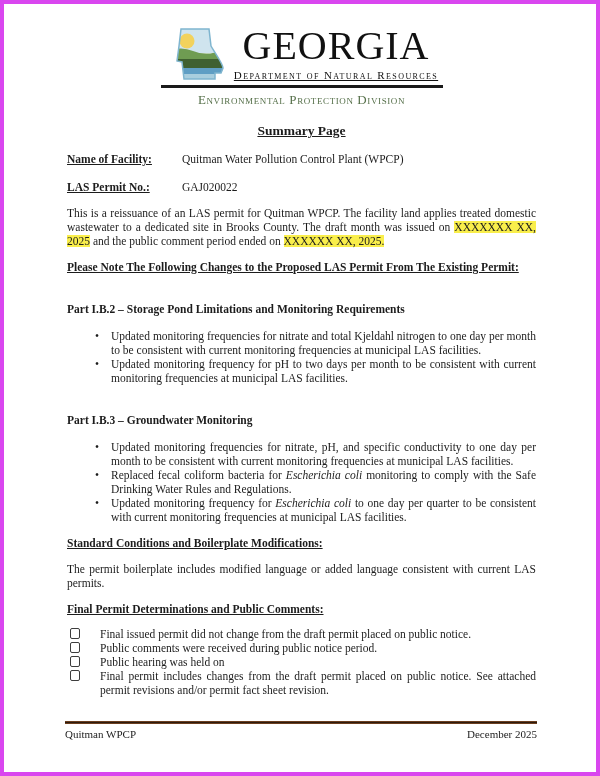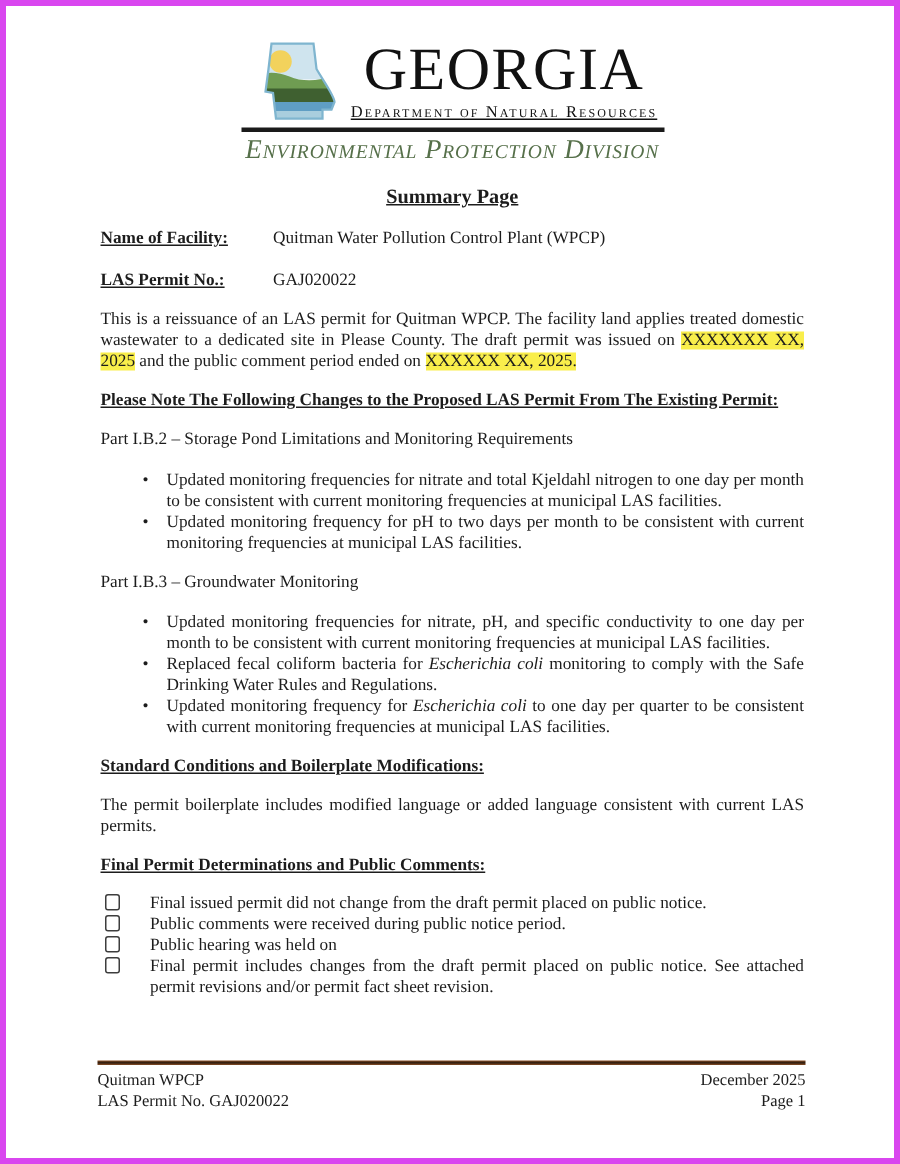--- a/index.html
+++ b/index.html
@@ -35,35 +35,35 @@
     color:#111;white-space:nowrap;
   }
   .logo-dept{
     font-variant:small-caps;
     font-size:11px;line-height:11px;letter-spacing:1.4px;
     color:#111;white-space:nowrap;margin-top:5px;text-decoration:underline;
   }
   .logo-rule{height:3px;background:#1a1a1a;margin:3px 0 3px;}
   .logo-epd{
     font-variant:small-caps;
-    font-size:18px;line-height:17px;letter-spacing:0.6px;
-    color:var(--division-green);white-space:nowrap;font-style:italic;
+    font-size:13px;line-height:17px;letter-spacing:0.6px;
+    color:var(--division-green);white-space:nowrap;
   }
 
   
   .page-title{
     text-align:center;font-weight:bold;text-decoration:underline;
     font-size:13.5px;margin-top:16px;
   }
   .kv{margin-top:14px;}
   .kv-label{display:inline-block;width:115px;font-weight:bold;text-decoration:underline;}
   .para{margin-top:12px;text-align:justify;}
   .hl{background:var(--highlight);}
   .u-heading{margin-top:12px;font-weight:bold;text-decoration:underline;}
-  .part-heading{margin-top:12px;font-weight:normal;}
+  .part-heading{margin-top:28px;font-weight:bold;}
 
   ul.bullets{margin:13px 0 0;padding:0;list-style:none;}
   ul.bullets li{position:relative;padding-left:44px;text-align:justify;}
   ul.bullets li::before{content:"\2022";position:absolute;left:28px;}
 
   
   .checklist{margin-top:11px;}
   .check-row{display:flex;align-items:flex-start;}
   .checkbox{
     flex:0 0 auto;width:10px;height:11px;
@@ -118,21 +118,21 @@
 
     <div class="page-title">Summary Page</div>
 
     <div class="kv">
       <span class="kv-label">Name of Facility:</span><span class="kv-value">Quitman Water Pollution Control Plant (WPCP)</span>
     </div>
     <div class="kv">
       <span class="kv-label">LAS Permit No.:</span><span class="kv-value">GAJ020022</span>
     </div>
 
-    <div class="para"><span>This is a reissuance of an LAS permit for Quitman WPCP. The facility land applies treated domestic wastewater to a dedicated site in Please County. The draft permit was issued on </span><span class="hl">XXXXXXX XX, 2025</span><span> and the public comment period ended on </span><span class="hl">XXXXXX XX, 2025.</span></div>
+    <div class="para"><span>This is a reissuance of an LAS permit for Quitman WPCP. The facility land applies treated domestic wastewater to a dedicated site in Brooks County. The draft month was issued on </span><span class="hl">XXXXXXX XX, 2025</span><span> and the public comment period ended on </span><span class="hl">XXXXXX XX, 2025.</span></div>
 
     <div class="u-heading">Please Note The Following Changes to the Proposed LAS Permit From The Existing Permit:</div>
 
     <div class="part-heading">Part I.B.2 – Storage Pond Limitations and Monitoring Requirements</div>
     <ul class="bullets">
       <li>Updated monitoring frequencies for nitrate and total Kjeldahl nitrogen to one day per month to be consistent with current monitoring frequencies at municipal LAS facilities.</li>
       <li>Updated monitoring frequency for pH to two days per month to be consistent with current monitoring frequencies at municipal LAS facilities.</li>
     </ul>
 
     <div class="part-heading">Part I.B.3 – Groundwater Monitoring</div>
@@ -165,18 +165,14 @@
       </div>
     </div>
   </div>
 
   <div class="footer">
     <div class="footer-rule"></div>
     <div class="footer-row">
       <span>Quitman WPCP</span>
       <span>December 2025</span>
     </div>
-    <div class="footer-row">
-      <span>LAS Permit No. GAJ020022</span>
-      <span>Page 1</span>
-    </div>
   </div>
 </div>
 
 </body></html>

